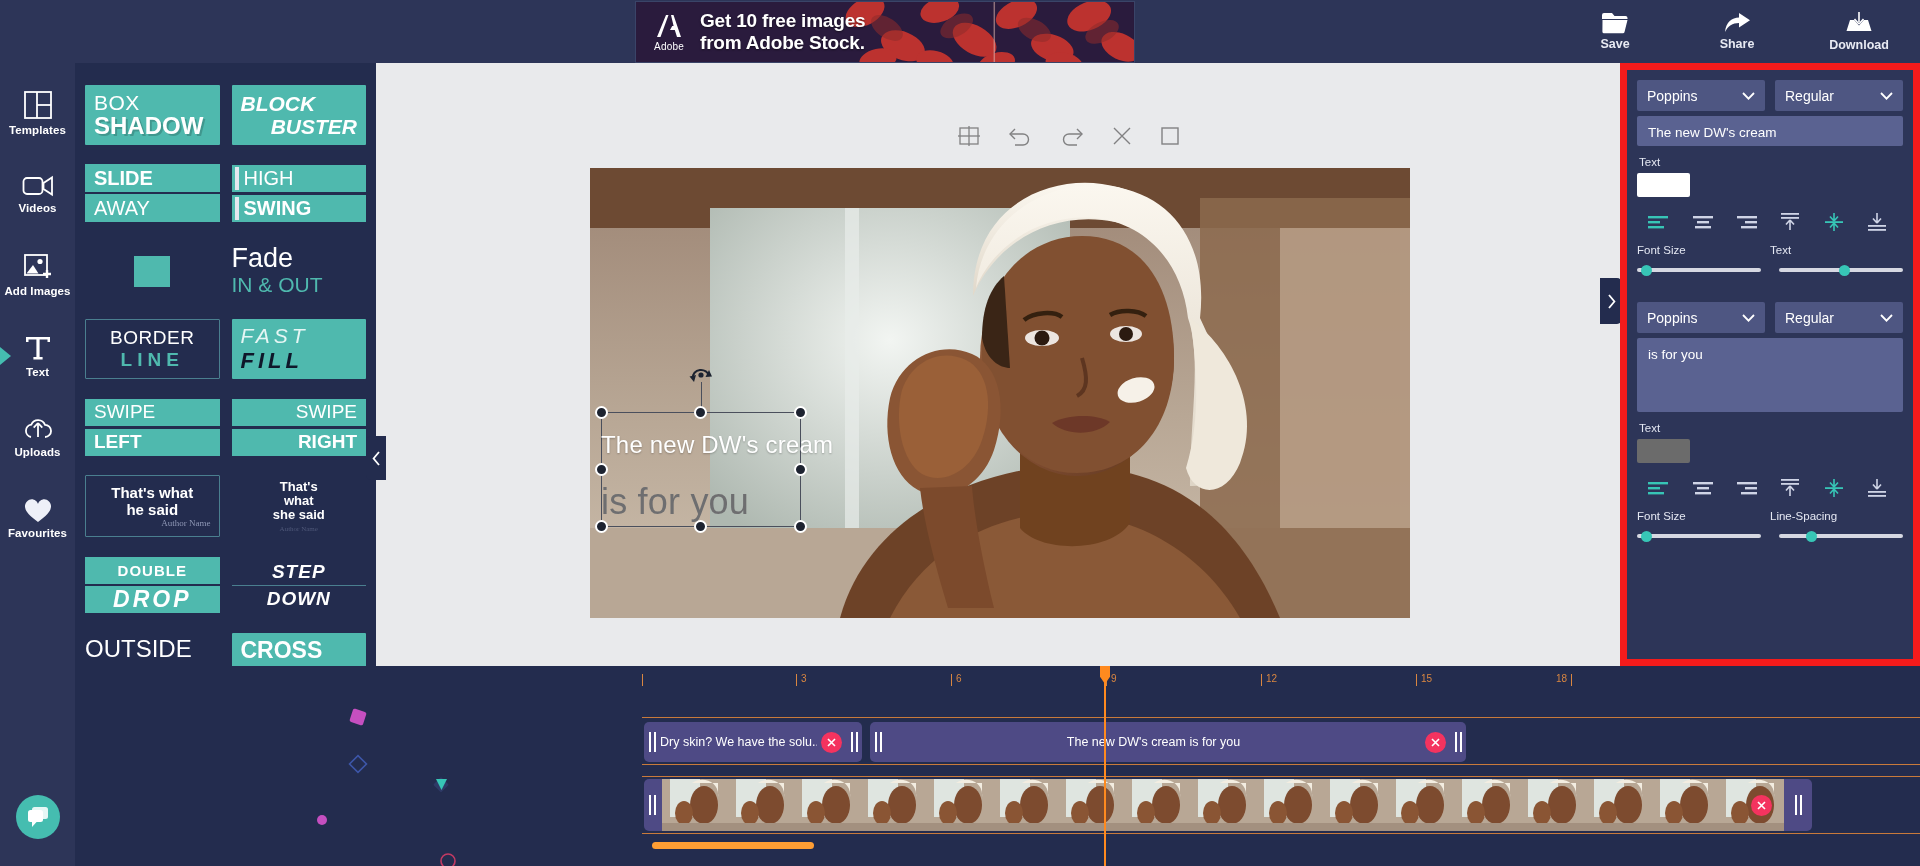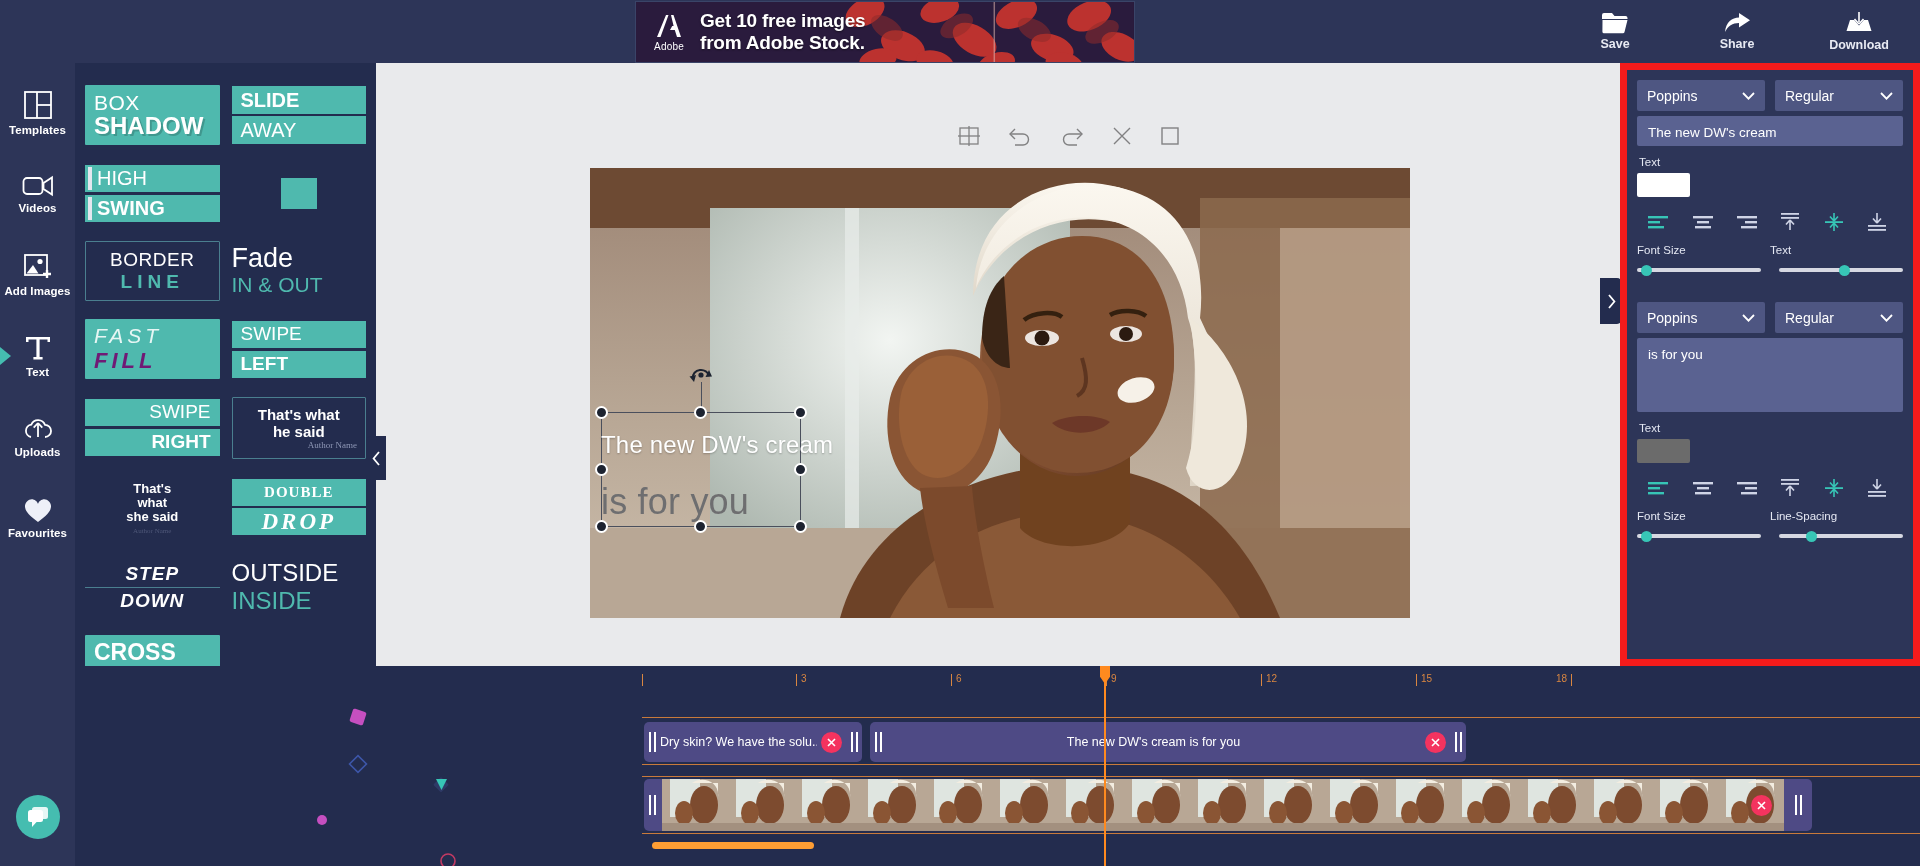--- a/index.html
+++ b/index.html
@@ -109,37 +109,37 @@
   .pr-border { background:transparent; border:1px solid #4a7f8f; justify-content:center; align-items:center;}
   .pr-border .l1 { color:#fff; font-size:19px; letter-spacing:.5px;}
   .pr-border .l2 { color:#4fb9ae; font-size:19px; font-weight:bold; letter-spacing:5px; }
 
   .pr-fade { background:transparent; justify-content:center; }
   .pr-fade .l1 { color:#fff; font-size:27px; line-height:28px; }
   .pr-fade .l2 { color:#4fb9ae; font-size:21px; line-height:26px; }
 
   .pr-fastfill { background:#4fb9ae; justify-content:center; }
   .pr-fastfill .l1 { color:#e6f6f4; font-size:21px; font-style:italic; letter-spacing:4px; padding:0 9px;}
-  .pr-fastfill .l2 { color:#701a75; font-size:22px; font-style:italic; font-weight:bold; letter-spacing:4px; padding:0 9px;}
+  .pr-fastfill .l2 { color:#0f172a; font-size:22px; font-style:italic; font-weight:bold; letter-spacing:4px; padding:0 9px;}
 
   .pr-swipe { background:transparent; gap:3px;}
   .pr-swipe .b { background:#4fb9ae; height:27px; display:flex; align-items:center; padding:0 9px;}
   .pr-swipe .b1 span { color:#fff; font-size:19px;}
   .pr-swipe .b2 span { color:#fff; font-size:19px; font-weight:bold;}
   .pr-swipe.right .b { justify-content:flex-end; }
 
   .pr-quote1 { background:transparent; border:1px solid #4a7f8f; justify-content:center; align-items:center; padding:4px 8px;}
   .pr-quote1 .q { color:#fff; font-size:15px; font-weight:bold; line-height:17px; text-align:center;}
   .pr-quote1 .a { color:#8e97b5; font-size:9px; font-family:"Liberation Serif",serif; align-self:flex-end; }
 
   .pr-quote2 { background:transparent; justify-content:center; align-items:center;}
   .pr-quote2 .q { color:#fff; font-size:13px; font-weight:bold; line-height:14px; text-align:center;}
 
   .pr-double { background:transparent; gap:2px; }
-  .pr-double .b { background:#4fb9ae; height:27px; display:flex; align-items:center; justify-content:center;font-family:Liberation Serif, serif;}
+  .pr-double .b { background:#4fb9ae; height:27px; display:flex; align-items:center; justify-content:center;}
   .pr-double .b1 span { color:#fff; font-size:15px; font-weight:bold; letter-spacing:1px;}
   .pr-double .b2 span { color:#fff; font-size:23px; font-weight:bold; font-style:italic; letter-spacing:3px;}
 
   .pr-step { background:transparent; justify-content:center; align-items:center; gap:2px;}
   .pr-step .l1 { color:#fff; font-size:19px; font-weight:bold; font-style:italic; letter-spacing:1px;}
   .pr-step .hr { width:100%; height:1px; background:#4a7f8f;}
   .pr-step .l2 { color:#fff; font-size:19px; font-weight:bold; font-style:italic; letter-spacing:1px;}
 
   .pr-outside { background:transparent; justify-content:center; }
   .pr-outside .l1 { color:#fff; font-size:24px; line-height:28px;}
@@ -406,20 +406,24 @@
   </div>
 
   <div class="presets">
     <div class="preset-grid">
 
       <div class="preset pr-boxshadow">
         <div class="l1">BOX</div>
         <div class="l2">SHADOW</div>
       </div>
 
+      <div class="preset pr-block">
+        <div class="l1">BLOCK</div>
+        <div class="l2">BUSTER</div>
+      </div>
 
       <div class="preset pr-slide">
         <div class="b b1">
             <span>SLIDE</span>
           </div>
         <div class="b b2">
             <span>AWAY</span>
           </div>
       </div>
 
@@ -429,28 +433,28 @@
           </div>
         <div class="b b2">
             <span>SWING</span>
           </div>
       </div>
 
       <div class="preset pr-square-wrap">
         <div class="pr-square"></div>
       </div>
 
+      <div class="preset pr-fade">
+        <div class="l1">Fade</div>
+        <div class="l2">IN &amp; OUT</div>
+      </div>
+
       <div class="preset pr-border">
         <div class="l1">BORDER</div>
         <div class="l2">LINE</div>
-      </div>
-
-      <div class="preset pr-fade">
-        <div class="l1">Fade</div>
-        <div class="l2">IN &amp; OUT</div>
       </div>
 
       <div class="preset pr-fastfill">
         <div class="l1">FAST</div>
         <div class="l2">FILL</div>
       </div>
 
       <div class="preset pr-swipe">
         <div class="b b1">
             <span>SWIPE</span>

